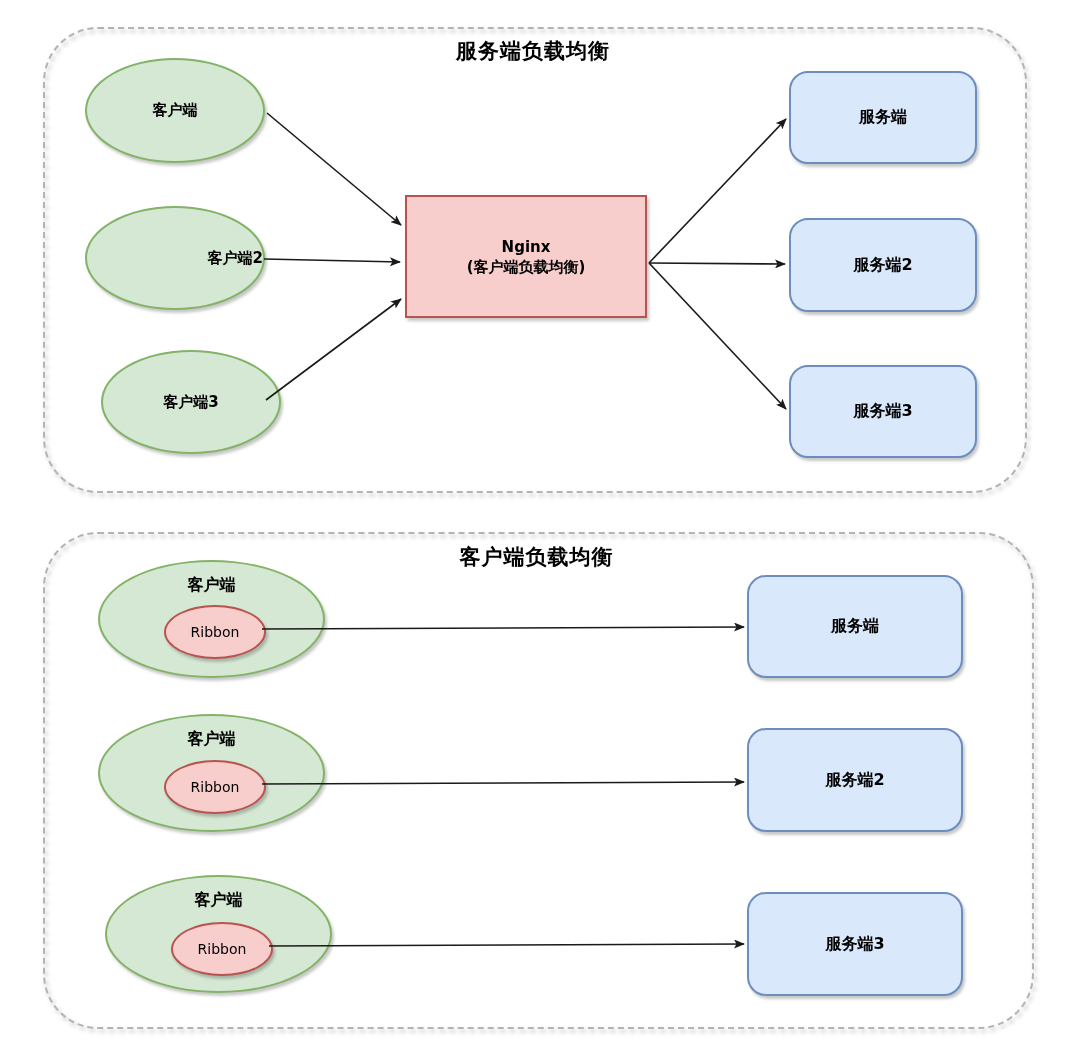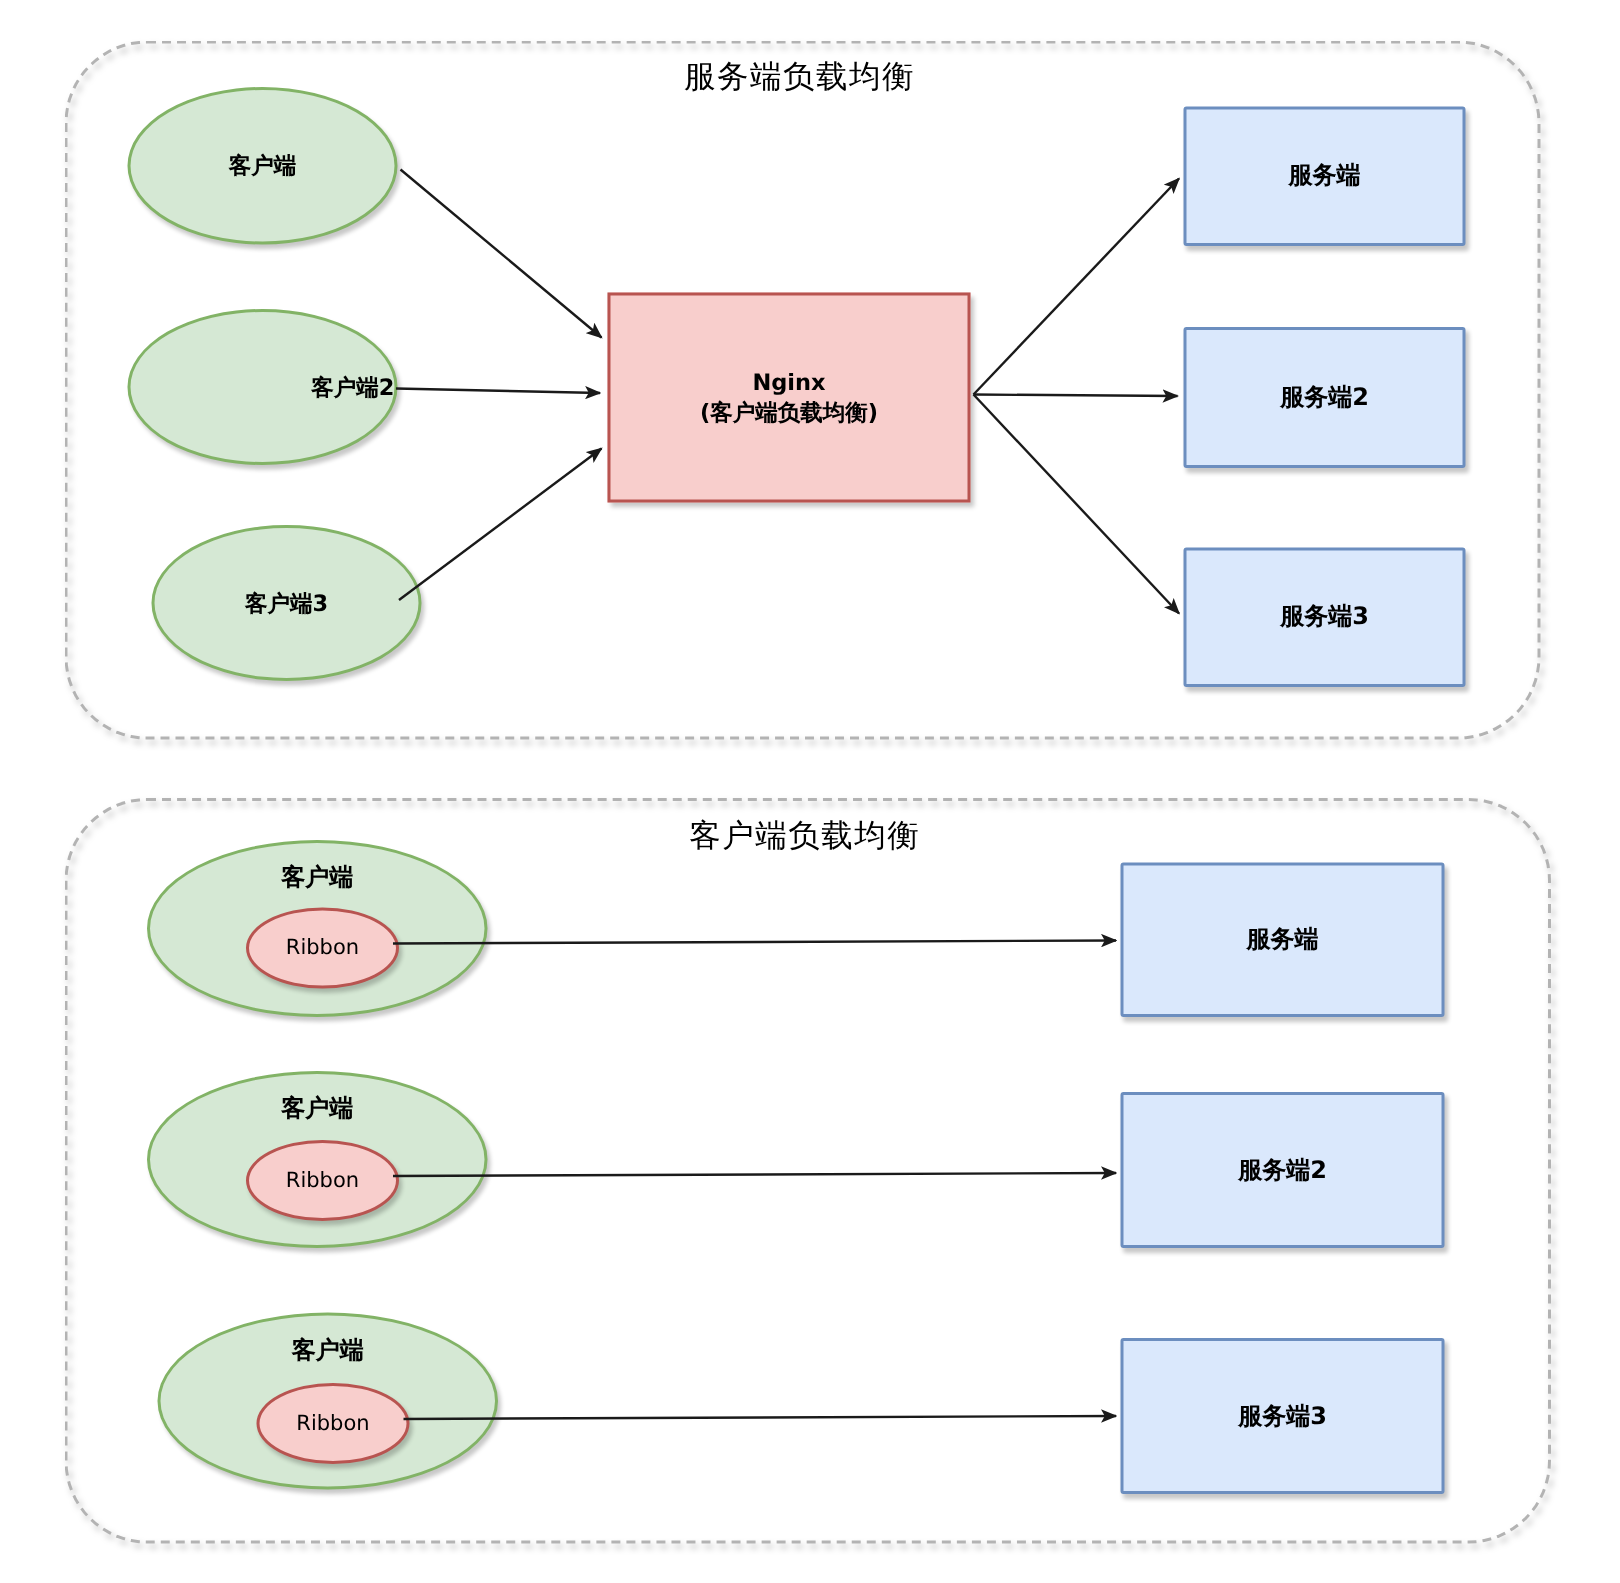--- a/index.html
+++ b/index.html
@@ -10,21 +10,21 @@
   }
   .panel{
     position:absolute;
     border:2px dashed var(--container-border,#b3b3b3);
     border-radius:55px;
     filter:drop-shadow(2px 3px 2px rgba(0,0,0,0.28));
     background:transparent;
   }
   .panel-title{
     position:absolute;text-align:center;
-    font-size:21px;font-weight:normal;letter-spacing:1px;
+    font-size:21px;font-weight:bold;letter-spacing:1px;
   }
   .shape{position:absolute;display:flex;align-items:center;justify-content:center;
     box-sizing:border-box;box-shadow:2px 3px 3px rgba(0,0,0,0.22);}
   .ellipse{
     border-radius:50%;
     background:var(--client-fill,#d5e8d4);
     border:2px solid var(--client-border,#82b366);
     font-size:15px;font-weight:bold;
   }
   .client-group{justify-content:flex-start;align-items:flex-start;}
@@ -42,21 +42,21 @@
   }
   .lb-box{
     background:var(--balancer-fill,#f8cecc);
     border:2px solid var(--balancer-border,#b85450);
     flex-direction:column;
     font-size:15px;font-weight:bold;line-height:20px;text-align:center;
   }
   .server-box{
     background:var(--server-fill,#dae8fc);
     border:2px solid var(--server-border,#6c8ebf);
-    border-radius:2px;
+    border-radius:19px;
     font-size:16px;font-weight:bold;
   }
   #arrow-layer{position:absolute;left:0;top:0;width:1080px;height:1055px;
     pointer-events:none;z-index:5;}
   #arrow-layer line{stroke:var(--arrow,#1a1a1a);stroke-width:1.6;}
   #arrow-layer .head{fill:var(--arrow,#1a1a1a);}
 </style>
 </head>
 <body>
 
@@ -66,21 +66,21 @@
 <div class="shape ellipse" style="left:85px;top:58px;width:180px;height:105px;">
   <span>客户端</span>
 </div>
 <div class="shape ellipse" style="left:85px;top:206px;width:180px;height:104px;justify-content:flex-end;">
   <span>客户端2</span>
 </div>
 <div class="shape ellipse" style="left:101px;top:350px;width:180px;height:104px;">
   <span>客户端3</span>
 </div>
 
-<div class="shape lb-box" style="left:405px;top:195px;width:242px;height:140px;">
+<div class="shape lb-box" style="left:405px;top:195px;width:242px;height:123px;">
   <span>Nginx</span>
   <span>(客户端负载均衡)</span>
 </div>
 
 <div class="shape server-box" style="left:789px;top:71px;width:188px;height:93px;">
   <span>服务端</span>
 </div>
 <div class="shape server-box" style="left:789px;top:218px;width:188px;height:94px;">
   <span>服务端2</span>
 </div>

